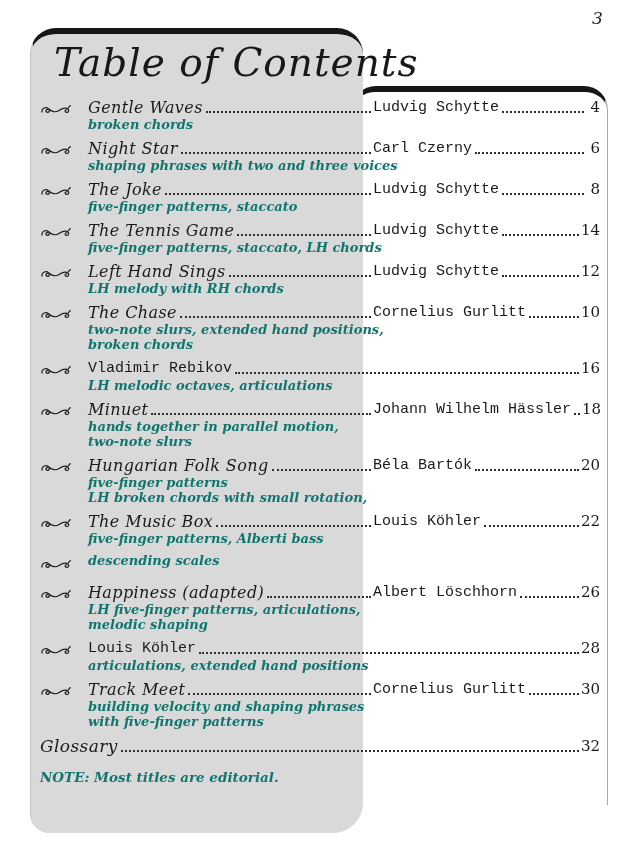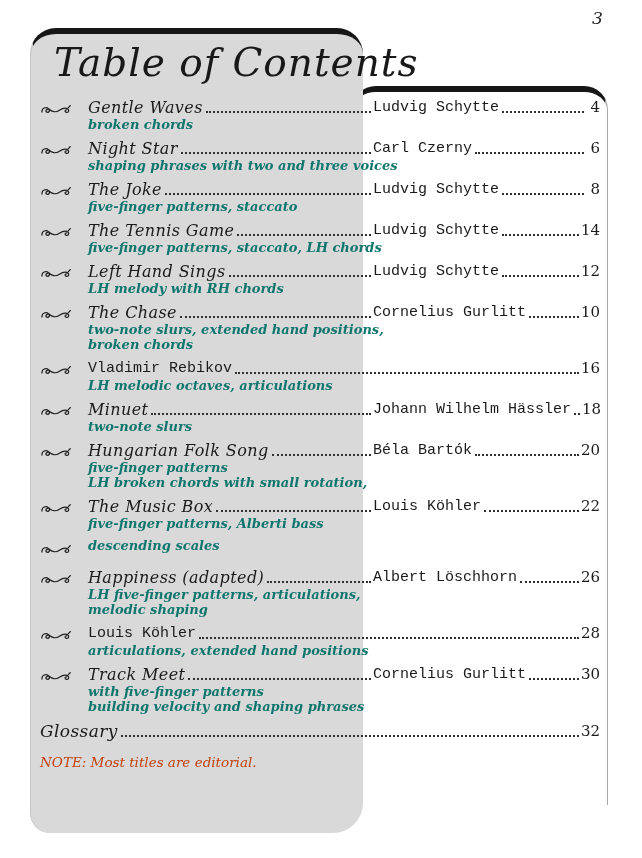--- a/index.html
+++ b/index.html
@@ -28,21 +28,21 @@
   .toc-line { display:flex; align-items:flex-end; }
   .lead { width:285px; display:flex; align-items:flex-end;justify-content:space-between; }
   .title { font-style:italic; font-size:16px; line-height:19px; letter-spacing:0.4px; white-space:nowrap; }
   .dots { flex:1 1 auto; min-width:6px; border-bottom:2px dotted #2f2f2f; margin:0 2px 4px 3px; }
   .composer { font-size:15px; line-height:19px; white-space:nowrap;font-family:Liberation Mono, monospace; }
   .page-num { font-size:15px; line-height:19px; min-width:14px; text-align:right; }
   .skill { font-style:italic; font-weight:700; font-size:13px; line-height:15px; color:#0f766e; }
 
   .glossary-row { display:flex; align-items:flex-end; margin-top:2px; }
   .glossary-title { font-style:italic; font-size:17px; line-height:20px; letter-spacing:0.4px;text-align:center; }
-  .note { margin-top:13px; font-style:italic; font-size:13.5px; color:#c2410c; }
+  .note { margin-top:13px; font-style:italic; font-size:13.5px; color:#0f766e;font-weight:bold; }
 </style>
 </head>
 <body>
 
 <div id="page">
   <div class="folio">3</div>
 
   <div class="panel-white"></div>
   <div class="panel-gray"></div>
 
@@ -173,20 +173,21 @@
           <div>
             <div class="toc-line">
               <span class="lead">
                 <span class="title">Minuet</span>
                 <span class="dots"></span>
               </span>
               <span class="composer">Johann Wilhelm Hässler</span>
               <span class="dots"></span>
               <span class="page-num">18</span>
             </div>
+            <div class="skill">hands together in parallel motion,</div>
             <div class="skill">two-note slurs</div>
           </div>
         </div>
         <div class="entry">
           <span class="orn"><svg width="31" height="14" viewBox="0 0 31 14" aria-hidden="true">
               <path d="M2 9 C1.4 5.2 6.2 3.2 8.6 5.8 C10.2 7.6 9 9.8 7 9.2 C5.4 8.7 5.6 6.4 7.6 6.3 M8.6 5.8 C11.4 8.8 15.8 9.6 19.4 7.2 C21.8 5.6 24.8 4.4 27 5.4 C29.6 6.6 29 9.8 26.4 9.4 C24.6 9.1 24.6 6.7 26.6 6.8 M28.4 4.6 C29.2 3.8 29.8 3.2 30.2 2.6" fill="none" stroke="#1f1f1f" stroke-width="1.25" stroke-linecap="round"></path>
             </svg></span>
           <div>
             <div class="toc-line">
               <span class="lead">
@@ -264,22 +265,22 @@
           <div>
             <div class="toc-line">
               <span class="lead">
                 <span class="title">Track Meet</span>
                 <span class="dots"></span>
               </span>
               <span class="composer">Cornelius Gurlitt</span>
               <span class="dots"></span>
               <span class="page-num">30</span>
             </div>
+            <div class="skill">building velocity and shaping phrases</div>
             <div class="skill">with five-finger patterns</div>
-            <div class="skill">building velocity and shaping phrases</div>
           </div>
         </div>
       </div>
 
     <div class="glossary-row">
       <span class="glossary-title">Glossary</span>
       <span class="dots"></span>
       <span class="page-num">32</span>
     </div>
 

